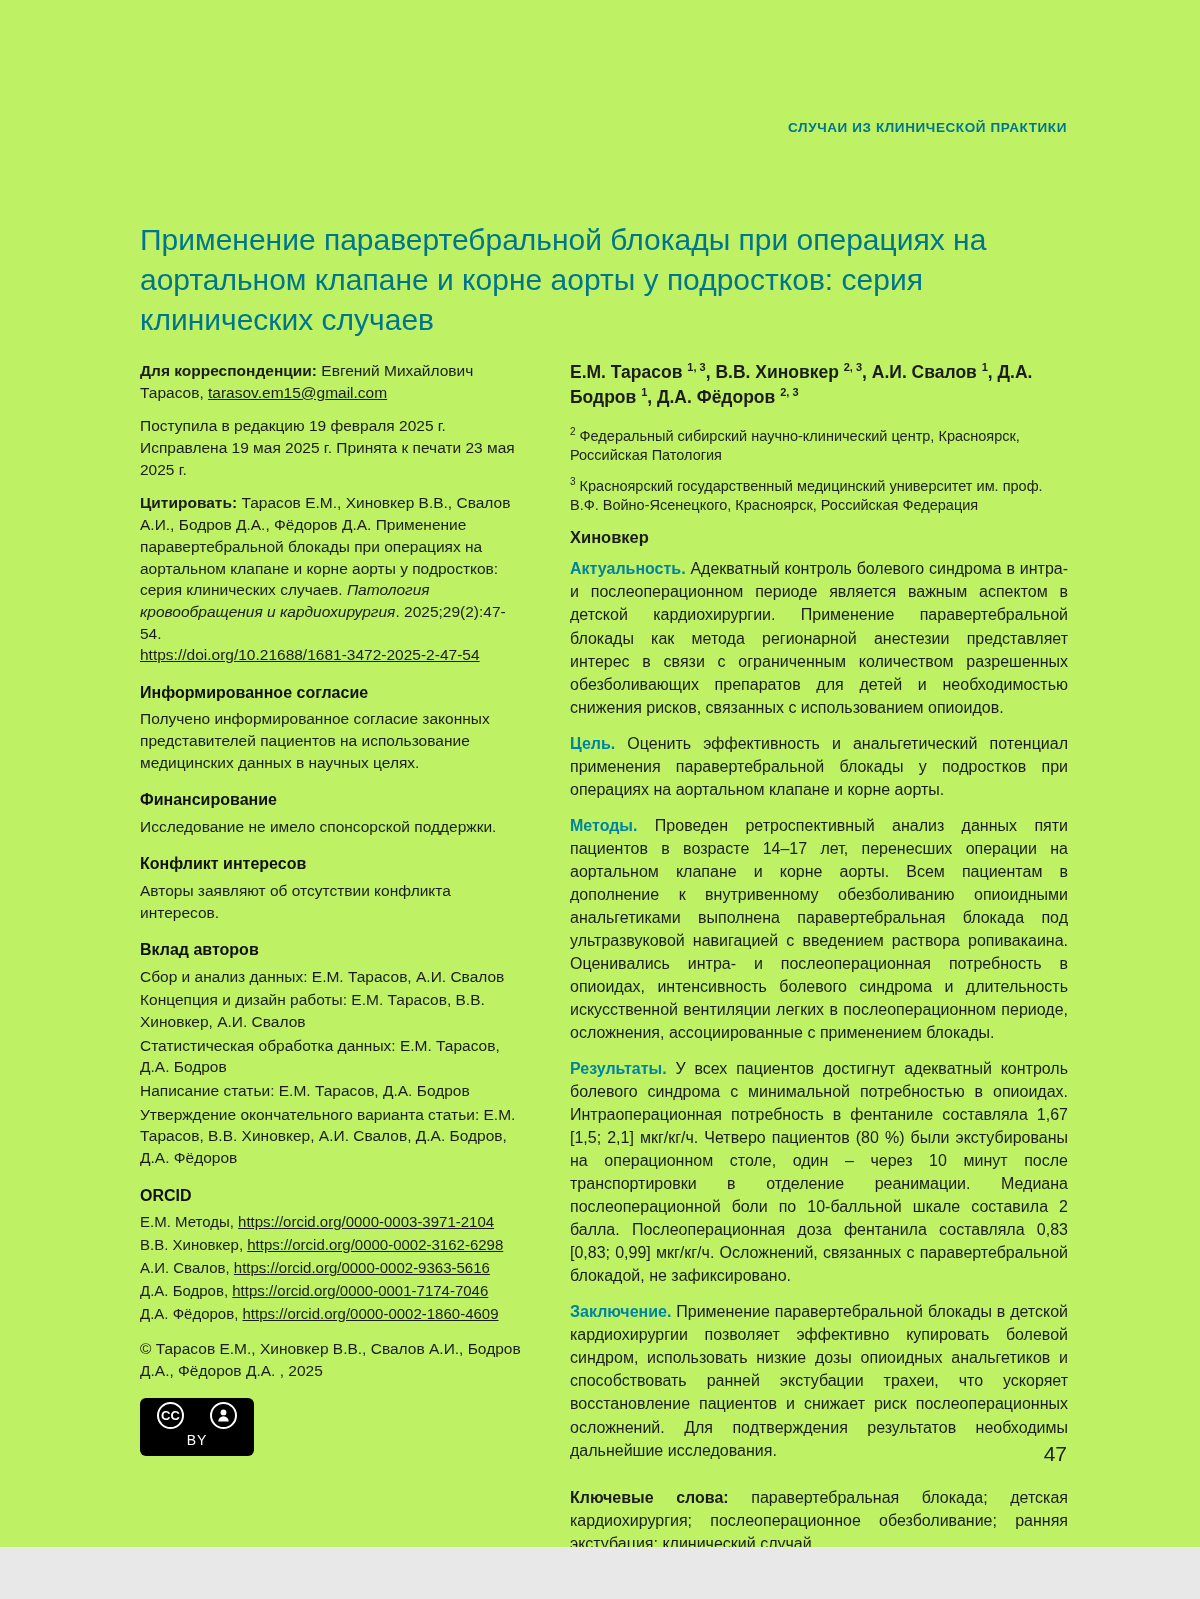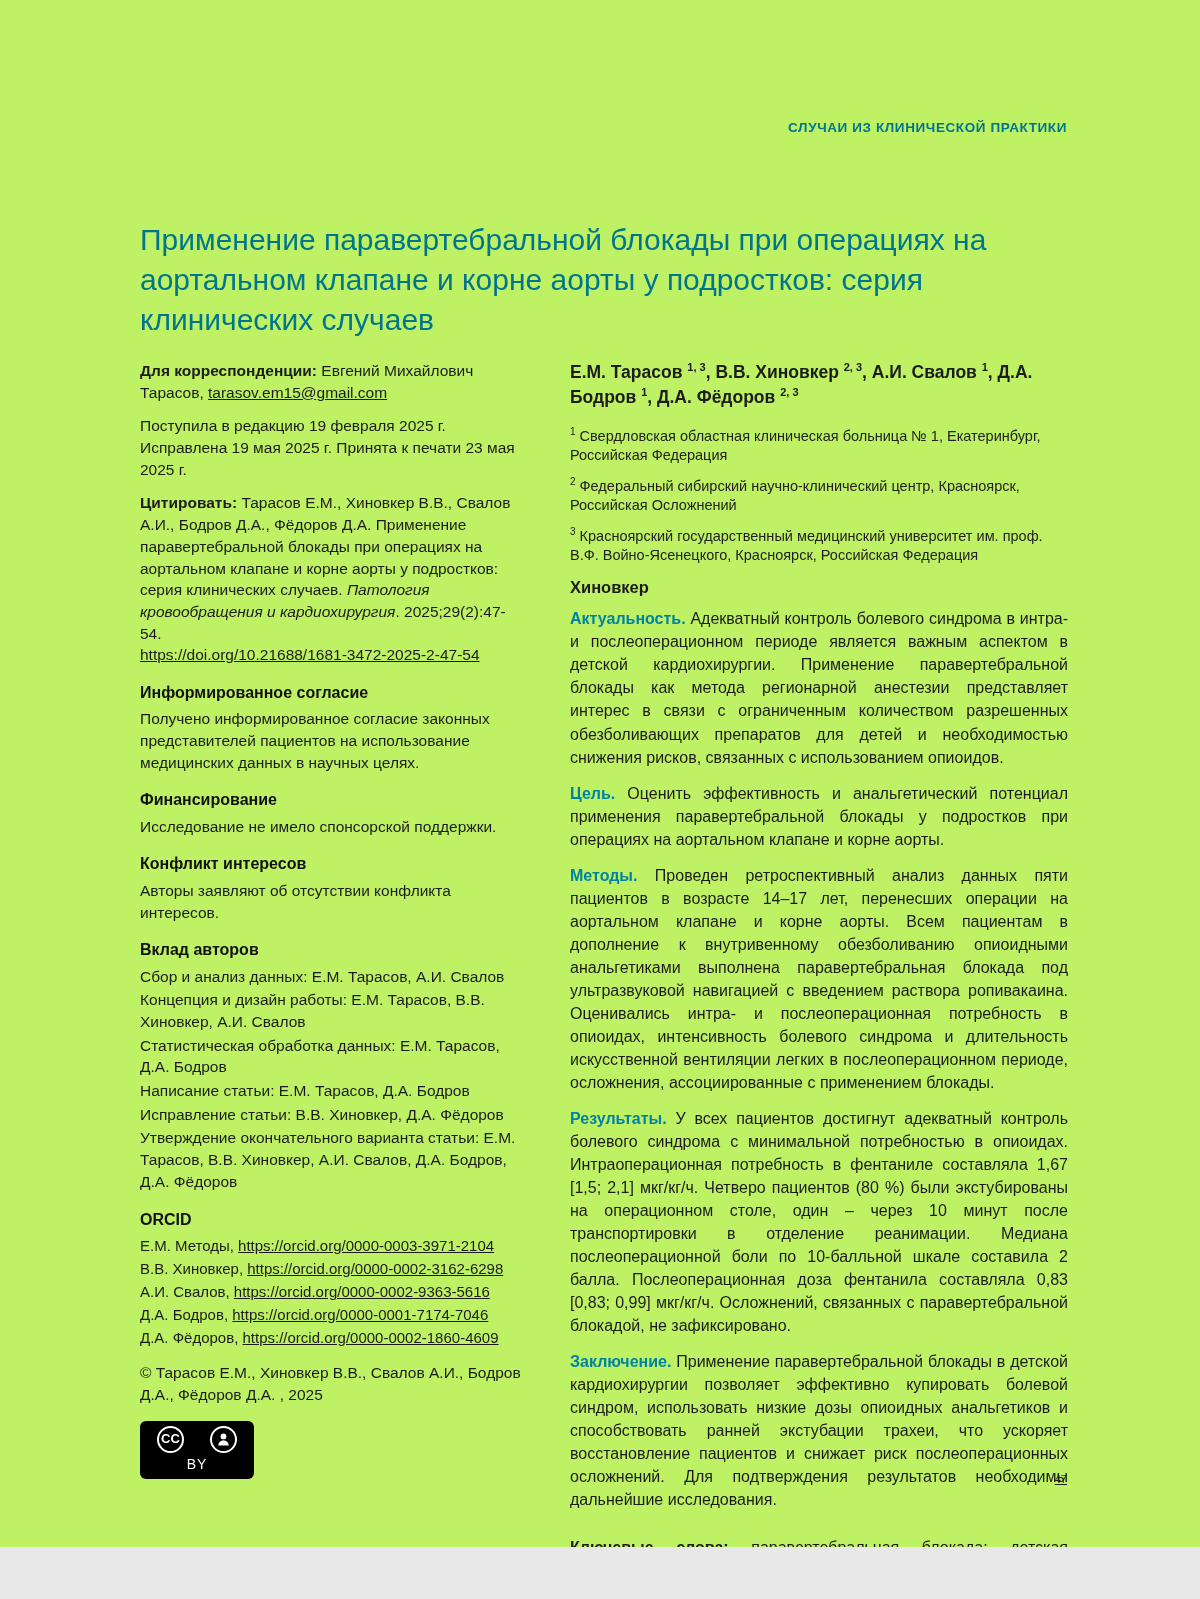--- a/index.html
+++ b/index.html
@@ -50,21 +50,21 @@
 
   .authors { font-size:17.5px; font-weight:bold; line-height:1.45; margin-bottom:14px; }
   .authors sup { font-size:11px; }
   .affil { font-size:14.5px; line-height:1.35; margin-bottom:9px; color:#222; }
   .affil sup { font-size:10px; }
   .abstract-heading { font-size:16.5px; font-weight:bold; margin:10px 0 8px 0; }
   .abs-para { text-align:justify; margin-bottom:13px; }
   .abs-label { color:#0083a0; font-weight:bold; }
   .keywords { text-align:justify; margin-top:24px; }
   .page-number {
-    position:absolute; right:133px; bottom:62px; font-size:11px; color:#222;text-decoration:underline;
+    position:absolute; right:133px; bottom:81px; font-size:21px; color:#222;
   }
 </style>
 </head>
 <body>
 
 <div class="page">
 
   <div class="running-head">СЛУЧАИ ИЗ КЛИНИЧЕСКОЙ ПРАКТИКИ</div>
 
   <h1 class="title">Применение паравертебральной блокады при операциях на аортальном клапане и корне аорты у подростков: серия клинических случаев</h1>
@@ -92,21 +92,20 @@
 
       <h3>Конфликт интересов</h3>
       <p>Авторы заявляют об отсутствии конфликта интересов.</p>
 
       <h3>Вклад авторов</h3>
       <div class="contrib-block">
         <div class="contrib-line">Сбор и анализ данных: Е.М. Тарасов, А.И. Свалов</div>
         <div class="contrib-line">Концепция и дизайн работы: Е.М. Тарасов, В.В. Хиновкер, А.И. Свалов</div>
         <div class="contrib-line">Статистическая обработка данных: Е.М. Тарасов, Д.А. Бодров</div>
         <div class="contrib-line">Написание статьи: Е.М. Тарасов, Д.А. Бодров</div>
-        <div class="contrib-line">Исправление статьи: В.В. Хиновкер, Д.А. Фёдоров</div>
         <div class="contrib-line">Утверждение окончательного варианта статьи: Е.М. Тарасов, В.В. Хиновкер, А.И. Свалов, Д.А. Бодров, Д.А. Фёдоров</div>
       </div>
 
       <h3>ORCID</h3>
       <div>
         <div class="orcid-line"><span>Е.М. Методы, </span><a>https://orcid.org/0000-0003-3971-2104</a></div>
         <div class="orcid-line"><span>В.В. Хиновкер, </span><a>https://orcid.org/0000-0002-3162-6298</a></div>
         <div class="orcid-line"><span>А.И. Свалов, </span><a>https://orcid.org/0000-0002-9363-5616</a></div>
         <div class="orcid-line"><span>Д.А. Бодров, </span><a>https://orcid.org/0000-0001-7174-7046</a></div>
         <div class="orcid-line"><span>Д.А. Фёдоров, </span><a>https://orcid.org/0000-0002-1860-4609</a></div>
@@ -128,22 +127,21 @@
       </div>
 
     </div>
 
     <div class="col-right">
 
       <p class="authors">
         <span>Е.М. Тарасов </span><sup>1, 3</sup><span>, В.В. Хиновкер </span><sup>2, 3</sup><span>, А.И. Свалов </span><sup>1</sup><span>, Д.А. Бодров </span><sup>1</sup><span>, Д.А. Фёдоров </span><sup>2, 3</sup>
       </p>
 
-      <p class="affil"><sup>1</sup><span> Свердловская областная клиническая больница № 1, Екатеринбург, Российская Федерация</span></p>
-      <p class="affil"><sup>2</sup><span> Федеральный сибирский научно-клинический центр, Красноярск, Российская Осложнений</span></p>
+      <p class="affil"><sup>2</sup><span> Федеральный сибирский научно-клинический центр, Красноярск, Российская Патология</span></p>
       <p class="affil"><sup>3</sup><span> Красноярский государственный медицинский университет им. проф. В.Ф. Войно-Ясенецкого, Красноярск, Российская Федерация</span></p>
 
       <div class="abstract-heading">Хиновкер</div>
 
       <p class="abs-para"><span class="abs-label">Актуальность.</span><span> Адекватный контроль болевого синдрома в интра- и послеоперационном периоде является важным аспектом в детской кардиохирургии. Применение паравертебральной блокады как метода регионарной анестезии представляет интерес в связи с ограниченным количеством разрешенных обезболивающих препаратов для детей и необходимостью снижения рисков, связанных с использованием опиоидов.</span></p>
       <p class="abs-para"><span class="abs-label">Цель.</span><span> Оценить эффективность и анальгетический потенциал применения паравертебральной блокады у подростков при операциях на аортальном клапане и корне аорты.</span></p>
       <p class="abs-para"><span class="abs-label">Методы.</span><span> Проведен ретроспективный анализ данных пяти пациентов в возрасте 14–17 лет, перенесших операции на аортальном клапане и корне аорты. Всем пациентам в дополнение к внутривенному обезболиванию опиоидными анальгетиками выполнена паравертебральная блокада под ультразвуковой навигацией с введением раствора ропивакаина. Оценивались интра- и послеоперационная потребность в опиоидах, интенсивность болевого синдрома и длительность искусственной вентиляции легких в послеоперационном периоде, осложнения, ассоциированные с применением блокады.</span></p>
       <p class="abs-para"><span class="abs-label">Результаты.</span><span> У всех пациентов достигнут адекватный контроль болевого синдрома с минимальной потребностью в опиоидах. Интраоперационная потребность в фентаниле составляла 1,67 [1,5; 2,1]  мкг/кг/ч. Четверо пациентов (80 %) были экстубированы на операционном столе, один – через 10 минут после транспортировки в отделение реанимации. Медиана послеоперационной боли по 10-балльной шкале составила 2 балла. Послеоперационная доза фентанила составляла 0,83 [0,83; 0,99] мкг/кг/ч.  Осложнений, связанных с паравертебральной блокадой, не зафиксировано.</span></p>
       <p class="abs-para"><span class="abs-label">Заключение.</span><span> Применение паравертебральной блокады в детской кардиохирургии позволяет эффективно купировать болевой синдром, использовать низкие дозы опиоидных анальгетиков и способствовать ранней экстубации трахеи, что ускоряет восстановление пациентов и снижает риск послеоперационных осложнений. Для подтверждения результатов необходимы дальнейшие исследования.</span></p>
 

